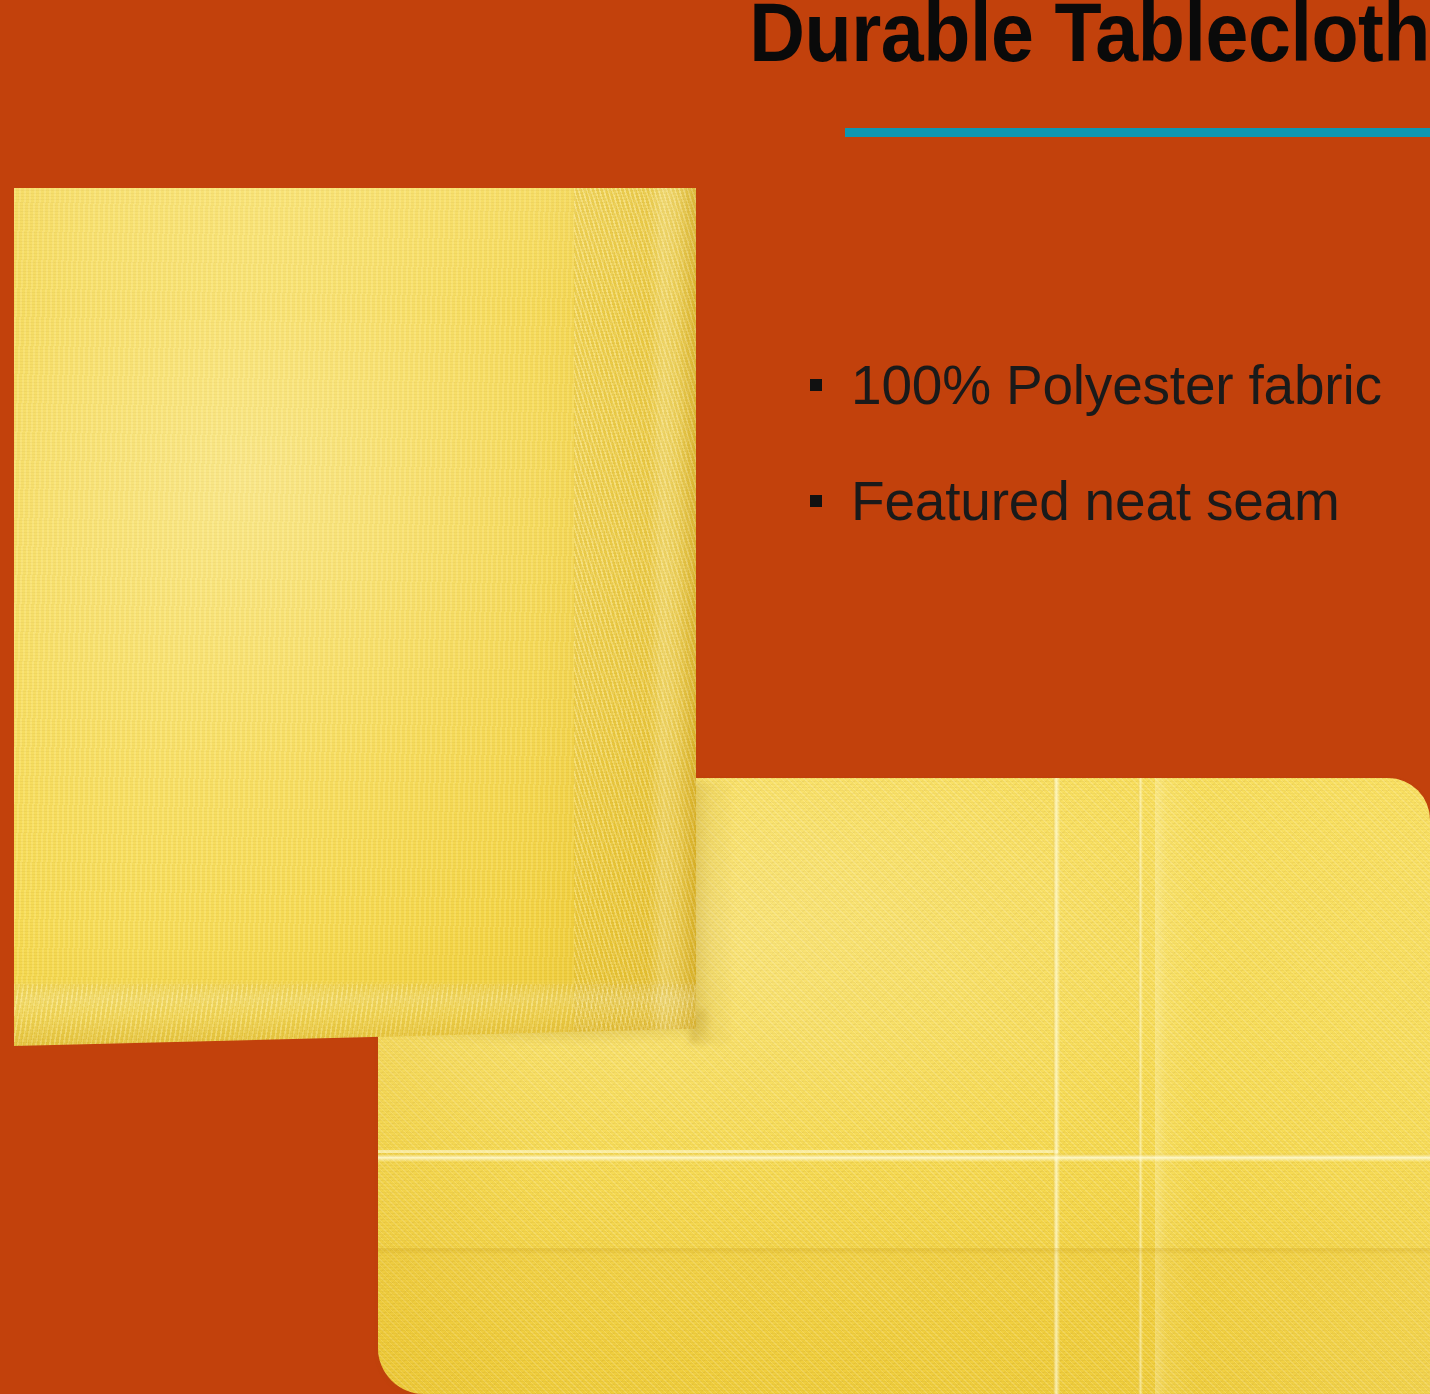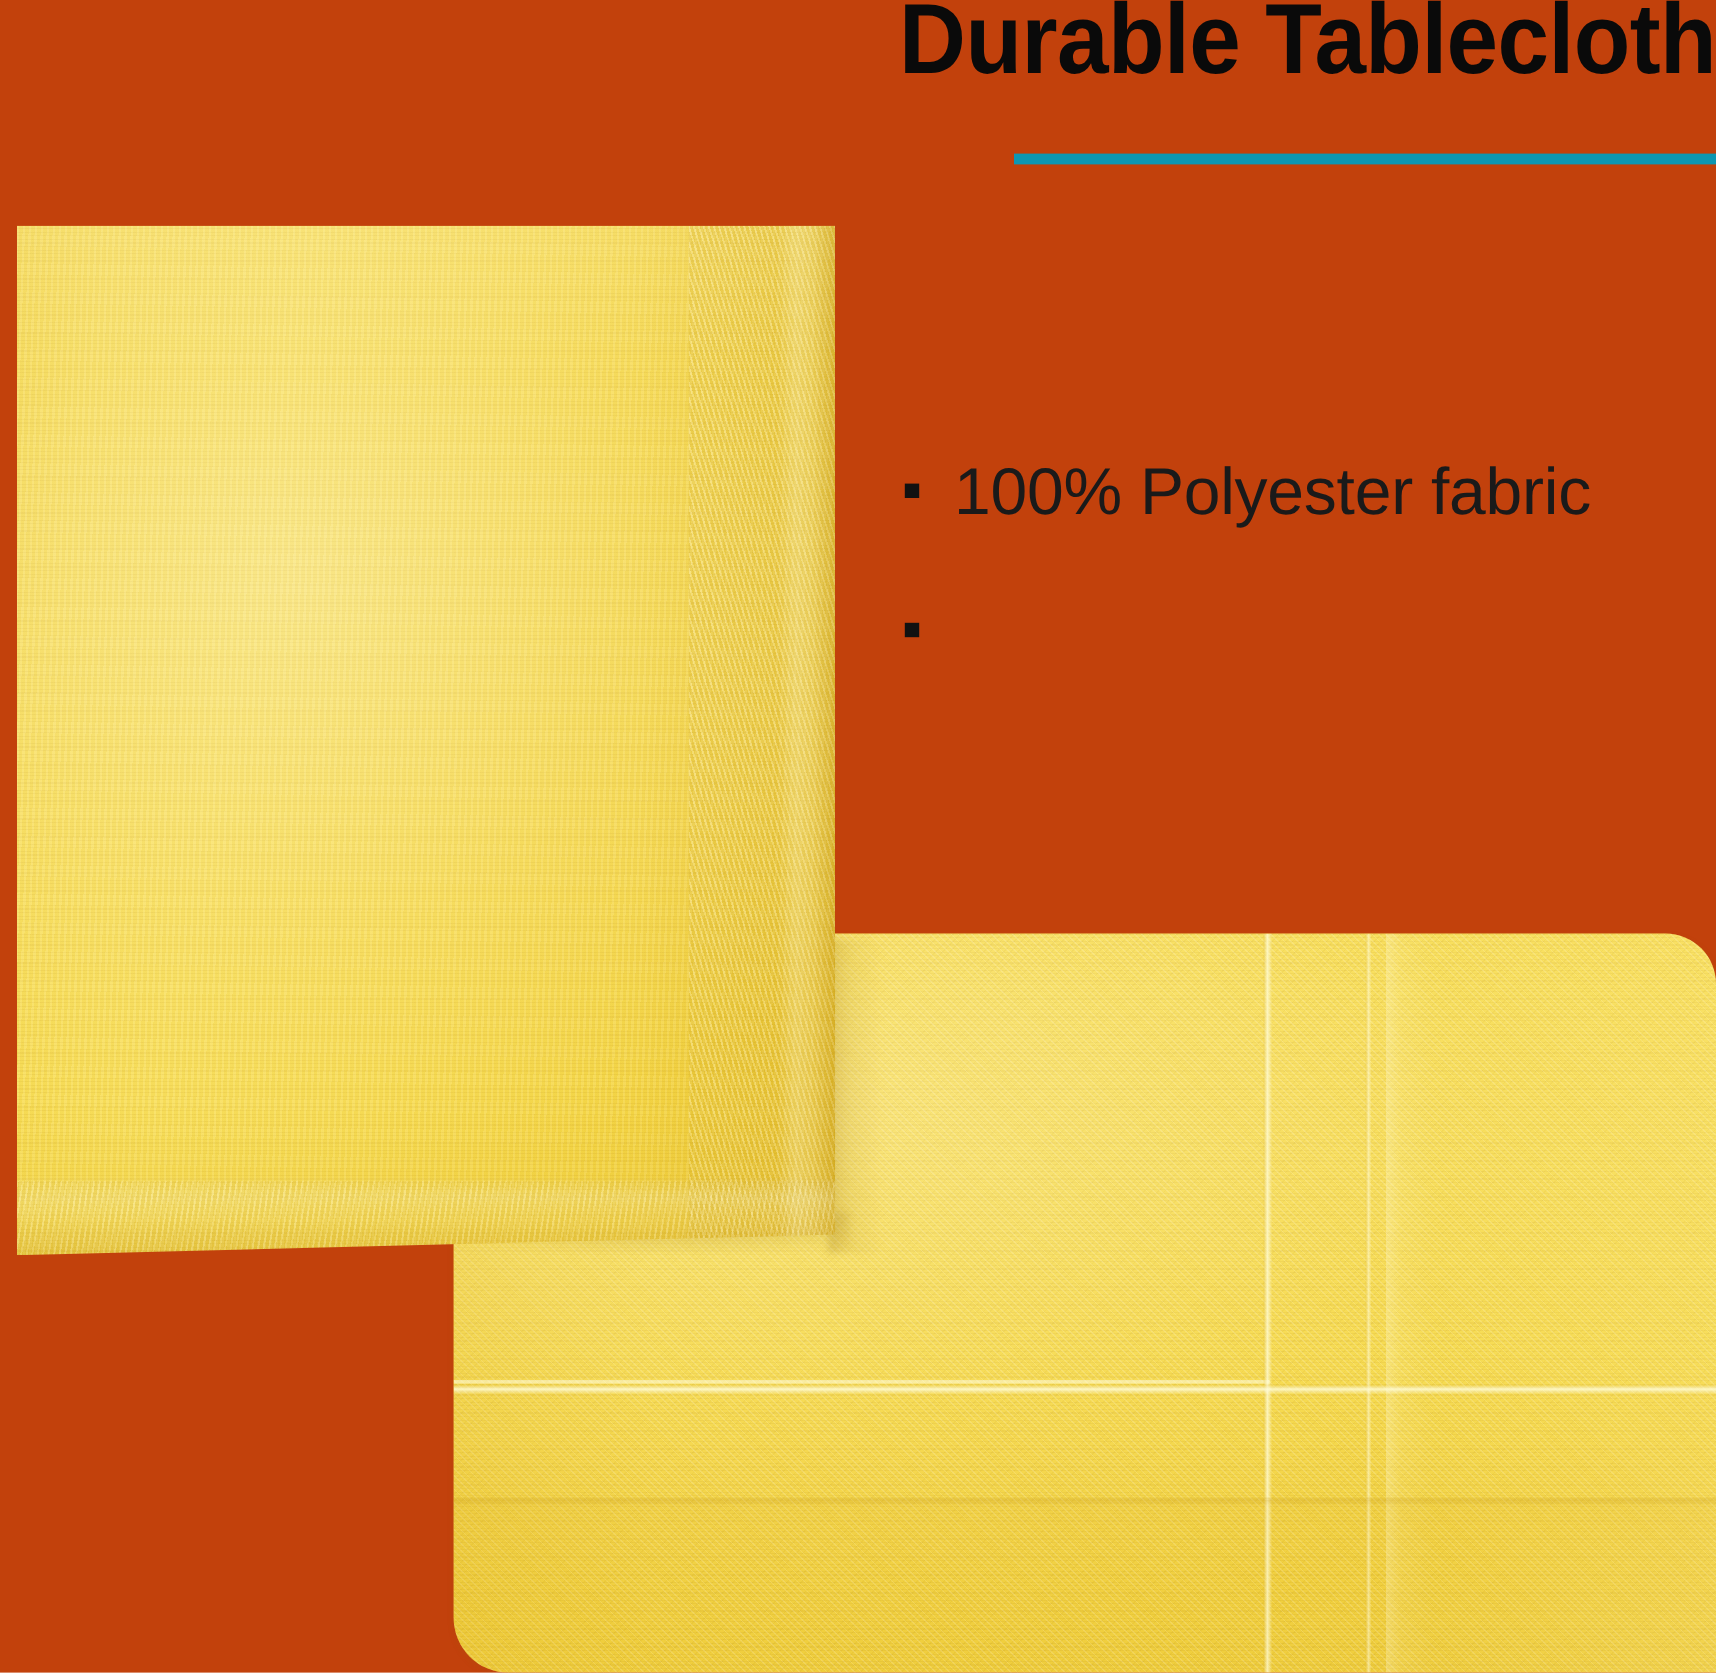--- a/index.html
+++ b/index.html
@@ -48,24 +48,23 @@
     left: 190px;
     top: 128px;
     width: 585px;
     height: 9px;
     background: #0d97b2;
   }
 
   
   .features {
     position: absolute;
-    left: 754px;
+    left: 810px;
     top: 350px;
     width: 620px;
-    margin-top: 24px;
   }
 
   .feature-row {
     position: relative;
     display: flex;
     align-items: flex-start;
     height: 116px;
   }
 
   .feature-bullet {
@@ -433,17 +432,18 @@
 
   <div class="features">
 
     <div class="feature-row">
       <span class="feature-bullet"></span>
       <span class="feature-text">100% Polyester fabric</span>
     </div>
 
     <div class="feature-row">
       <span class="feature-bullet"></span>
+      <span class="feature-text">Featured neat seam</span>
     </div>
 
   </div>
 
 </div>
 
 </body></html>

